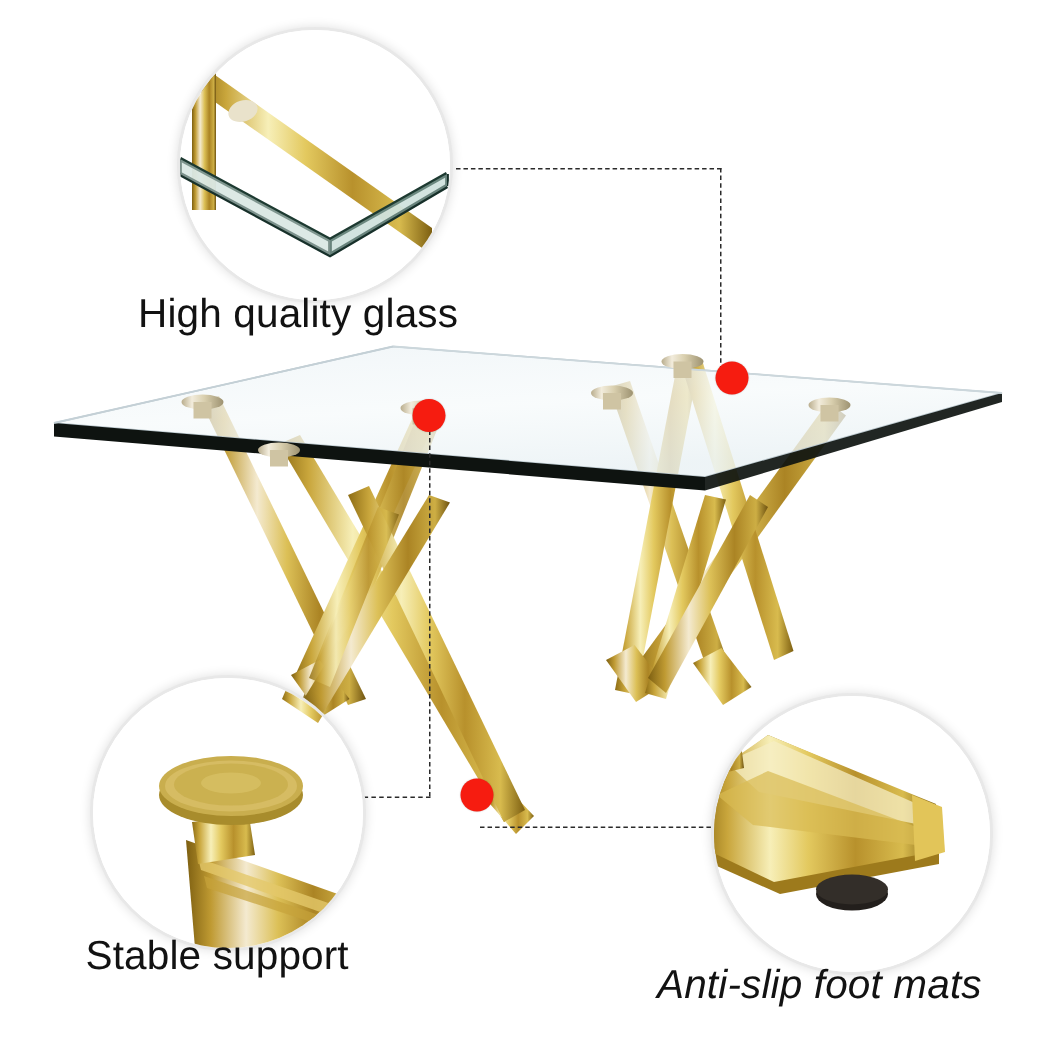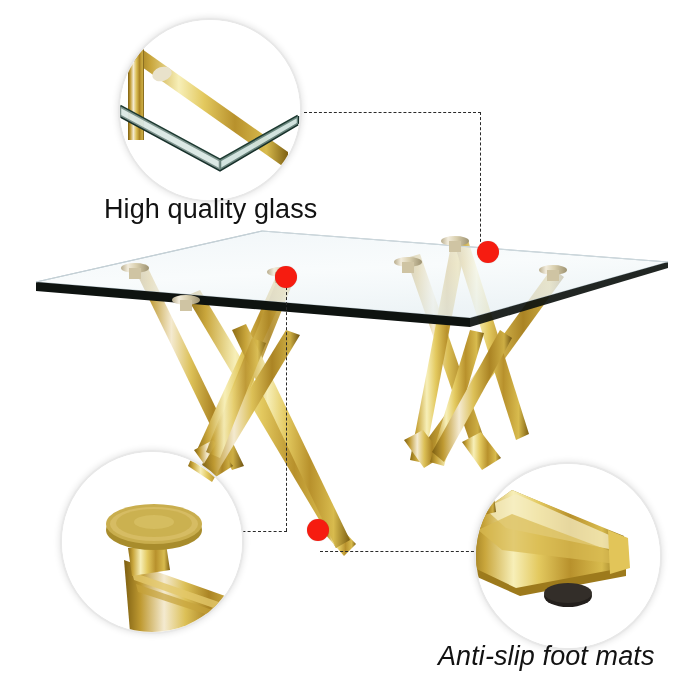--- a/index.html
+++ b/index.html
@@ -162,41 +162,42 @@
 
       <path d="M0,86 L100,140 L178,96 L178,104 L100,150 L0,96 Z" fill="#e8f0ee" opacity=".9"></path>
       <path d="M0,86 L100,140 L178,96" fill="none" stroke="#1d3a31" stroke-width="3"></path>
       <path d="M0,96 L100,150 L178,104" fill="none" stroke="#17302a" stroke-width="3"></path>
       <path d="M0,86 L0,96 M178,96 L178,104 M100,140 L100,150" stroke="#17302a" stroke-width="2.5"></path>
 
       <path d="M0,86 L100,140 L100,150 L0,96 Z" fill="#cfe2dc" opacity=".55"></path>
       <path d="M100,140 L178,96 L178,104 L100,150 Z" fill="#b9d6ce" opacity=".5"></path>
     </svg>
   </div>
-  <div class="caption" style="left:104px;top:196px;">High quality glass</div>
+  <div class="caption" style="left:92px;top:196px;">High quality glass</div>
 
   <div class="callout" style="left:60px;top:450px;width:180px;height:180px;">
     <svg width="180" height="180" viewBox="0 0 180 180">
       <rect width="180" height="180" fill="#ffffff"></rect>
 
       <path d="M62,108 L180,150 L180,180 L68,180 Z" fill="url(#gTube2)"></path>
       <path d="M70,120 L180,158 L180,166 L72,128 Z" fill="#e4c86a" opacity=".8"></path>
       <path d="M74,132 L180,168 L180,174 L76,140 Z" fill="#c6a33b" opacity=".7"></path>
 
       <path d="M66,96 L104,92 L108,118 L70,124 Z" fill="url(#gTube)"></path>
 
       <ellipse cx="92" cy="78" rx="48" ry="20" fill="#a88c2c"></ellipse>
       <ellipse cx="92" cy="72" rx="48" ry="20" fill="#c9ae4e"></ellipse>
       <ellipse cx="92" cy="72" rx="44" ry="17" fill="#d6bc63"></ellipse>
       <ellipse cx="92" cy="71" rx="38" ry="14" fill="#c2a742" opacity=".55"></ellipse>
       <ellipse cx="92" cy="70" rx="20" ry="7" fill="#e0c96f" opacity=".5"></ellipse>
 
       <path d="M132,0 L168,0 L150,30 L126,14 Z" fill="url(#gTube)"></path>
     </svg>
   </div>
+  <div class="caption" style="left:57px;top:624px;">Stable support</div>
 
   <div class="callout" style="left:474px;top:462px;width:184px;height:184px;">
     <svg width="184" height="184" viewBox="0 0 184 184">
       <rect width="184" height="184" fill="#ffffff"></rect>
 
       <path d="M-10,60 L36,26 L150,74 L150,112 L44,132 L-10,108 Z" fill="#9d7a1c"></path>
       <path d="M-10,58 L36,26 L148,72 L146,104 L40,124 L-10,100 Z" fill="url(#gTube)"></path>
 
       <path d="M8,44 L40,30 L140,74 L138,86 L30,64 Z" fill="#f6eec4" opacity=".75"></path>
       <path d="M2,66 L36,50 L142,90 L140,100 L26,86 Z" fill="#d8bb52" opacity=".7"></path>

